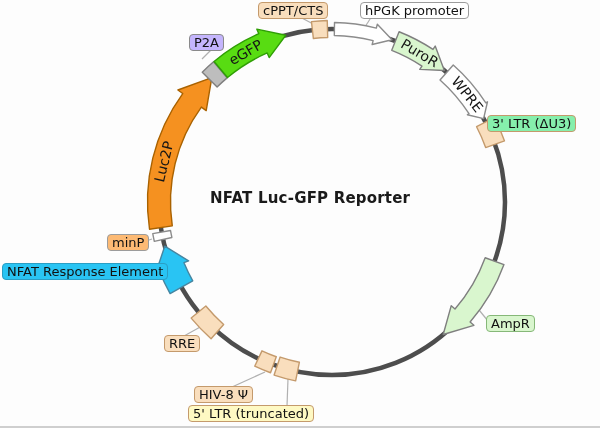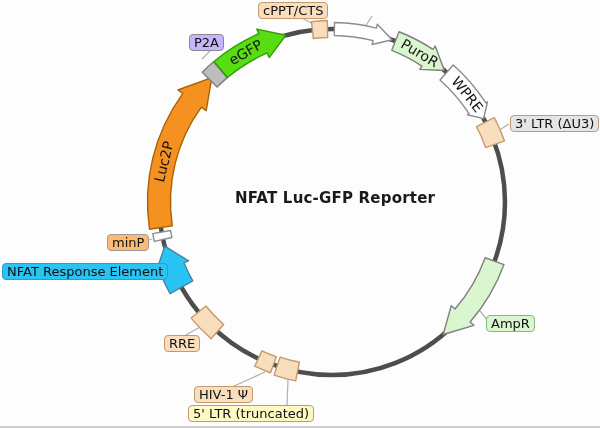--- a/index.html
+++ b/index.html
@@ -11,21 +11,21 @@
   #map-svg{position:absolute;left:0;top:0;}
   #tags{position:absolute;left:0;top:0;width:600px;height:428px;pointer-events:none;}
   .tag{
     position:absolute;
     font-size:13px;line-height:15px;color:#111;
     padding:0 4px;border:1px solid #999;border-radius:4px;
     background:#fff;white-space:nowrap;
   }
   .title{
     position:absolute;left:210px;top:189px;width:250px;
-    text-align:center;font-size:15px;font-weight:bold;color:#1a1a1a;
+    text-align:left;font-size:15px;font-weight:bold;color:#1a1a1a;
     letter-spacing:0.2px;
   }
   .bottom-edge{
     position:absolute;left:0;bottom:0;width:600px;height:2px;background:#cfcfcf;
   }
 </style>
 </head>
 <body>
 
 <svg id="map-svg" width="600" height="428" viewBox="0 0 600 428">
@@ -61,24 +61,25 @@
     <g>
       <text transform="translate(467.4,94.3) rotate(51.5)" text-anchor="middle" dominant-baseline="central" font-size="14px" fill="#151515">WPRE</text>
       <text transform="translate(419.8,52.9) rotate(30.5)" text-anchor="middle" dominant-baseline="central" font-size="14px" fill="#151515">PuroR</text>
       <text transform="translate(163.8,161.6) rotate(-76.5)" text-anchor="middle" dominant-baseline="central" font-size="14px" fill="#151515">Luc2P</text>
       <text transform="translate(245.5,52.2) rotate(-30.0)" text-anchor="middle" dominant-baseline="central" font-size="14px" fill="#151515">eGFP</text>
     </g>
   </svg>
 
 <div id="tags">
   <div class="title">NFAT Luc-GFP Reporter</div>
-    <div class="tag" style="left: 510px; top: 115px; background: #e5e5e5; border-color: rgb(196, 154, 108); text-align: center;">3' LTR (ΔU3)</div>
+<div class="tag" style="left: 360px; top: 2px; background: rgb(255, 255, 255); border-color: rgb(156, 156, 156);">hPGK promoter</div>
+    <div class="tag" style="left: 487px; top: 115px; background: #86efac; border-color: rgb(196, 154, 108); text-align: center;">3' LTR (ΔU3)</div>
     <div class="tag" style="left: 486px; top: 315px; background: rgb(217, 246, 206); border-color: rgb(134, 184, 120);">AmpR</div>
     <div class="tag" style="left: 188px; top: 405px; background: #fef9c3; border-color: rgb(196, 154, 108); text-align: center;">5' LTR (truncated)</div>
-    <div class="tag" style="left: 194px; top: 386px; background: rgb(249, 222, 189); border-color: rgb(196, 154, 108);">HIV-1 Ψ</div>
+    <div class="tag" style="left: 194px; top: 386px; background: rgb(249, 222, 189); border-color: rgb(196, 154, 108);">HIV-8 Ψ</div>
     <div class="tag" style="left: 164px; top: 335px; background: rgb(249, 222, 189); border-color: rgb(196, 154, 108); text-align: right;">RRE</div>
     <div class="tag" style="left: 2px; top: 263px; background: rgb(41, 196, 243); border-color: rgb(42, 158, 196);">NFAT Response Element</div>
     <div class="tag" style="left: 107px; top: 234px; background: #fdba74; border-color: rgb(156, 156, 156);">minP</div>
     <div class="tag" style="left: 189px; top: 34px; background: #c4b5fd; border-color: rgb(138, 138, 138);">P2A</div>
     <div class="tag" style="left: 258px; top: 2px; background: rgb(249, 222, 189); border-color: rgb(196, 154, 108);">cPPT/CTS</div>
   </div>
 
 <div class="bottom-edge"></div>
 
 </body></html>

